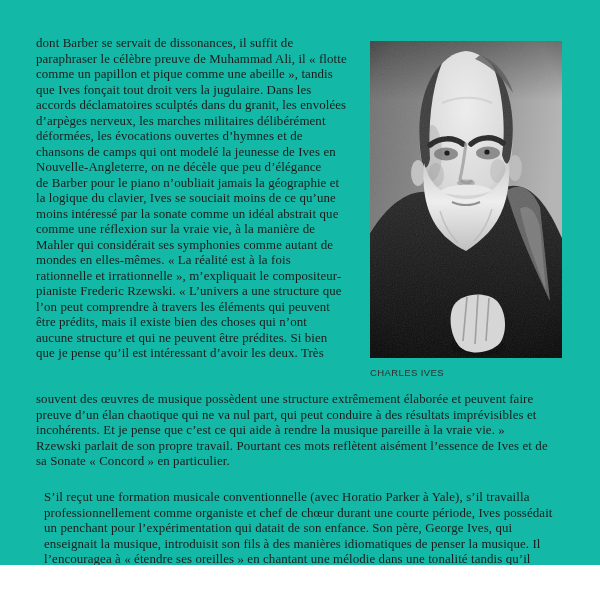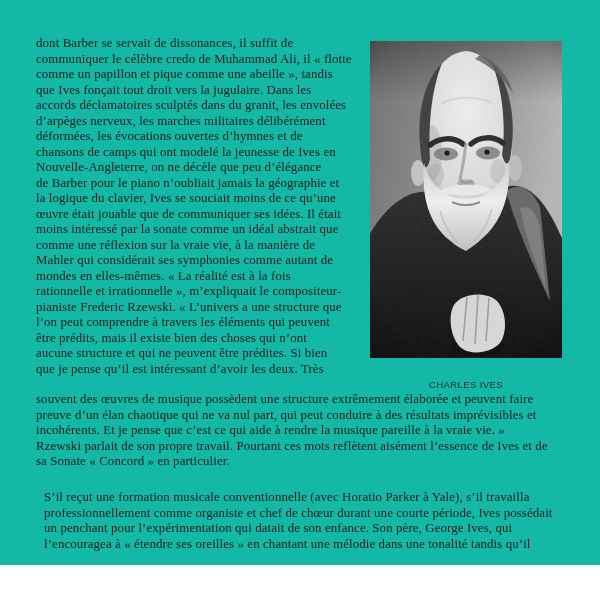--- a/index.html
+++ b/index.html
@@ -24,23 +24,23 @@
   }
   .figure {
     position: absolute;
     left: 370px;
     top: 41px;
     width: 192px;
     margin: 0;
   }
   .photo-wrap { width: 192px; height: 317px; line-height: 0; }
   .caption {
-    margin-top: 21px;
+    margin-top: 9px;
     width: 192px;
-    text-align: center;
+    text-align: left;
     font-family: "Liberation Sans", sans-serif;
     font-size: 9.5px;
     letter-spacing: 0.4px;
     color: #2e2e2e;
     line-height: 12px;
   }
   .page-number {
     position: absolute;
     left: 0;
     top: 565px;
@@ -51,31 +51,30 @@
     font-family: Liberation Serif, serif;
   }
 </style>
 </head>
 <body>
 
 <div class="page">
 
   <div class="text-col">
       <div class="tline">dont Barber se servait de dissonances, il suffit de</div>
-      <div class="tline">communiquer le célèbre credo de Muhammad Ali, il « flotte</div>
+      <div class="tline">paraphraser le célèbre preuve de Muhammad Ali, il « flotte</div>
       <div class="tline">comme un papillon et pique comme une abeille », tandis</div>
       <div class="tline">que Ives fonçait tout droit vers la jugulaire. Dans les</div>
       <div class="tline">accords déclamatoires sculptés dans du granit, les envolées</div>
       <div class="tline">d’arpèges nerveux, les marches militaires délibérément</div>
       <div class="tline">déformées, les évocations ouvertes d’hymnes et de</div>
       <div class="tline">chansons de camps qui ont modelé la jeunesse de Ives en</div>
       <div class="tline">Nouvelle-Angleterre, on ne décèle que peu d’élégance</div>
       <div class="tline">de Barber pour le piano n’oubliait jamais la géographie et</div>
       <div class="tline">la logique du clavier, Ives se souciait moins de ce qu’une</div>
-      <div class="tline">œuvre était jouable que de communiquer ses idées. Il était</div>
       <div class="tline">moins intéressé par la sonate comme un idéal abstrait que</div>
       <div class="tline">comme une réflexion sur la vraie vie, à la manière de</div>
       <div class="tline">Mahler qui considérait ses symphonies comme autant de</div>
       <div class="tline">mondes en elles-mêmes. « La réalité est à la fois</div>
       <div class="tline">rationnelle et irrationnelle », m’expliquait le compositeur-</div>
       <div class="tline">pianiste Frederic Rzewski. « L’univers a une structure que</div>
       <div class="tline">l’on peut comprendre à travers les éléments qui peuvent</div>
       <div class="tline">être prédits, mais il existe bien des choses qui n’ont</div>
       <div class="tline">aucune structure et qui ne peuvent être prédites. Si bien</div>
       <div class="tline">que je pense qu’il est intéressant d’avoir les deux. Très</div>
@@ -177,18 +176,19 @@
       <div class="tline">preuve d’un élan chaotique qui ne va nul part, qui peut conduire à des résultats imprévisibles et</div>
       <div class="tline">incohérents. Et je pense que c’est ce qui aide à rendre la musique pareille à la vraie vie. »</div>
       <div class="tline">Rzewski parlait de son propre travail. Pourtant ces mots reflètent aisément l’essence de Ives et de</div>
       <div class="tline">sa Sonate « Concord » en particulier.</div>
     </div>
 
   <div class="text-par2">
       <div class="tline">S’il reçut une formation musicale conventionnelle (avec Horatio Parker à Yale), s’il travailla</div>
       <div class="tline">professionnellement comme organiste et chef de chœur durant une courte période, Ives possédait</div>
       <div class="tline">un penchant pour l’expérimentation qui datait de son enfance. Son père, George Ives, qui</div>
+      <div class="tline">enseignait la musique, introduisit son fils à des manières idiomatiques de penser la musique. Il</div>
       <div class="tline">l’encouragea à « étendre ses oreilles » en chantant une mélodie dans une tonalité tandis qu’il</div>
     </div>
 
   <div class="page-number">11</div>
 
 </div>
 
 </body></html>

